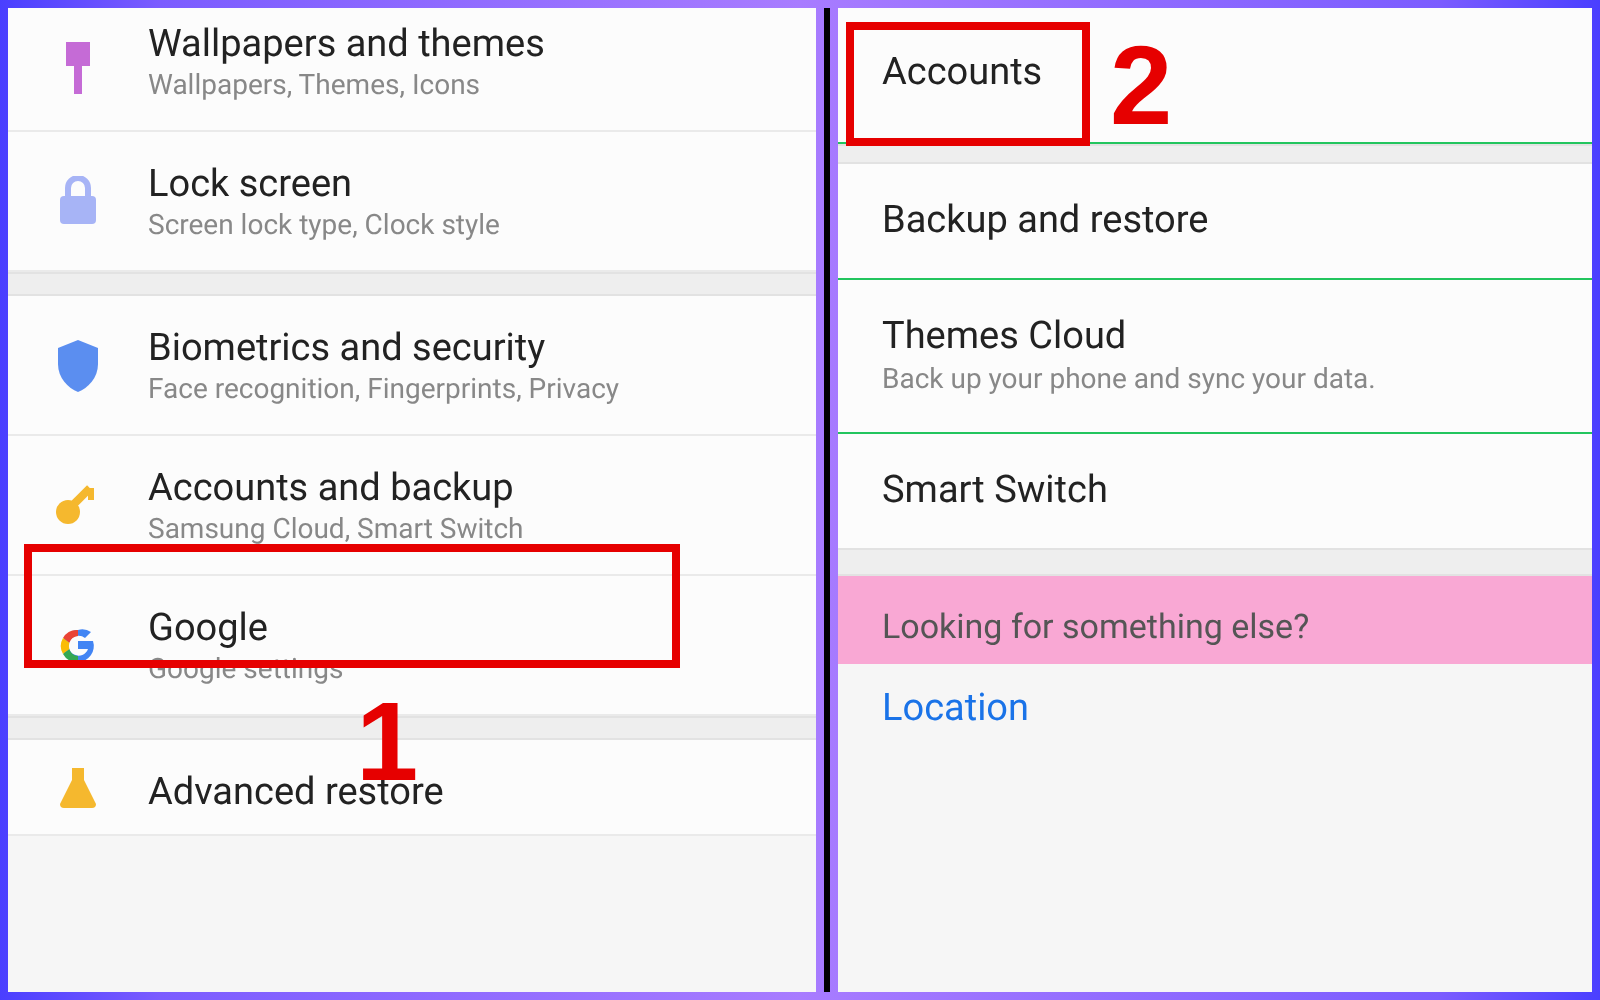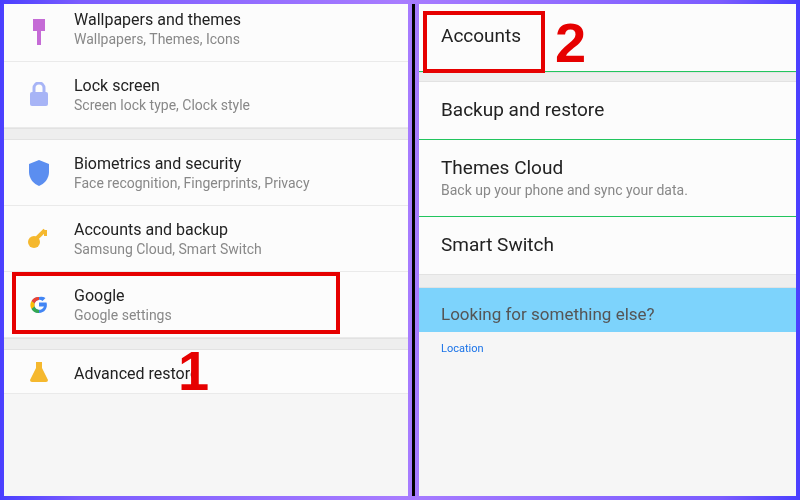--- a/index.html
+++ b/index.html
@@ -32,21 +32,21 @@
     width: 3px;
     background: #000;
   }
   .item {
     background: #fcfcfc;
     padding: 14px 14px 14px 70px;
     position: relative;
     border-bottom: 1px solid #eaeaea;
   }
   .item .title {
-    font-size: 16px;
+    font-size: 19px;
     color: #222;
     font-weight: 400;
     margin-bottom: 2px;
   }
   .item .sub {
     font-size: 14px;
     color: #888;
   }
   .item .icon {
     position: absolute;
@@ -76,28 +76,28 @@
     font-size: 19px;
     color: #222;
     margin-bottom: 2px;
   }
   .ritem .rsub {
     font-size: 14px;
     color: #888;
     line-height: 1.35;
   }
   .section-label {
-    background: #7dd3fc;
+    background: #f9a8d4;
     padding: 16px 22px 8px 22px;
     font-size: 17px;
     color: #555;
   }
   .link-item {
     padding: 10px 22px;
-    font-size: 11px;
+    font-size: 19px;
     color: #1a73e8;
   }
 
   
   .hl {
     position: absolute;
     border: 4px solid #e60000;
     pointer-events: none;
   }
   .step-num {

